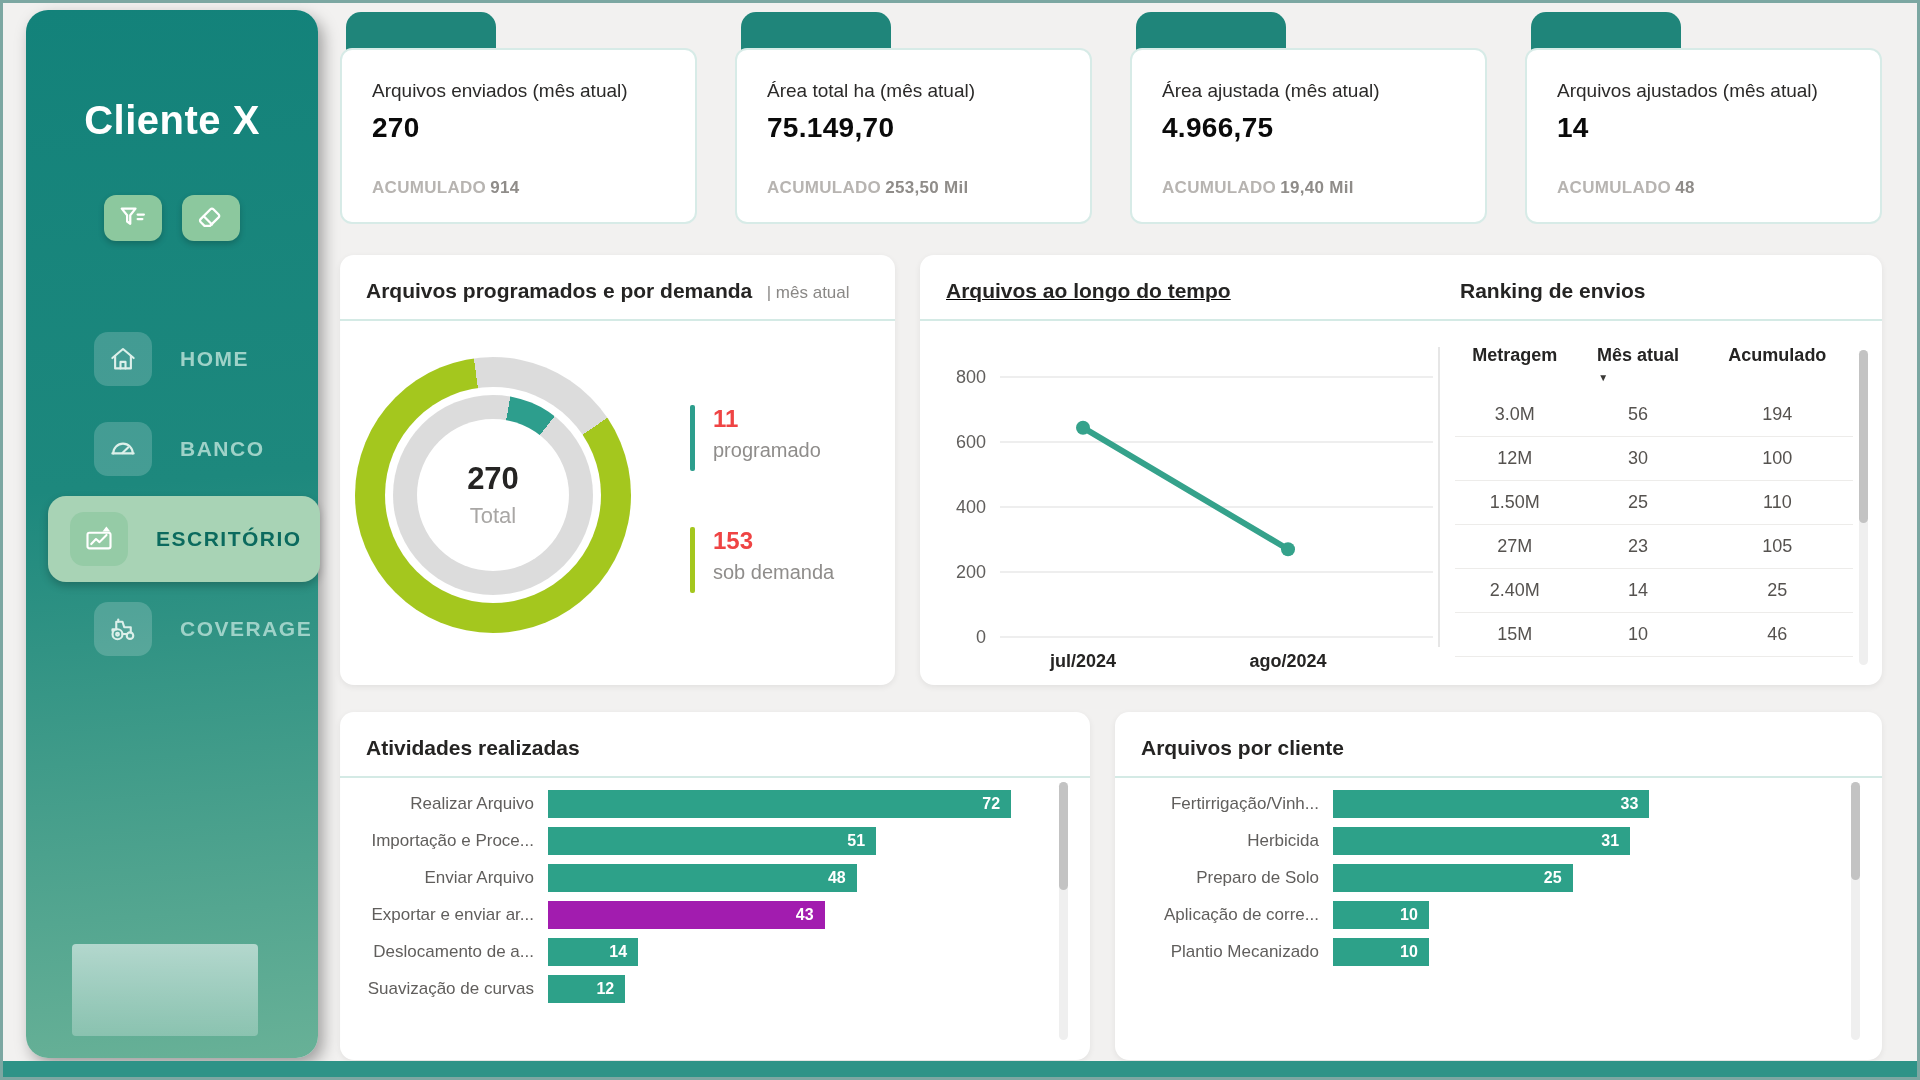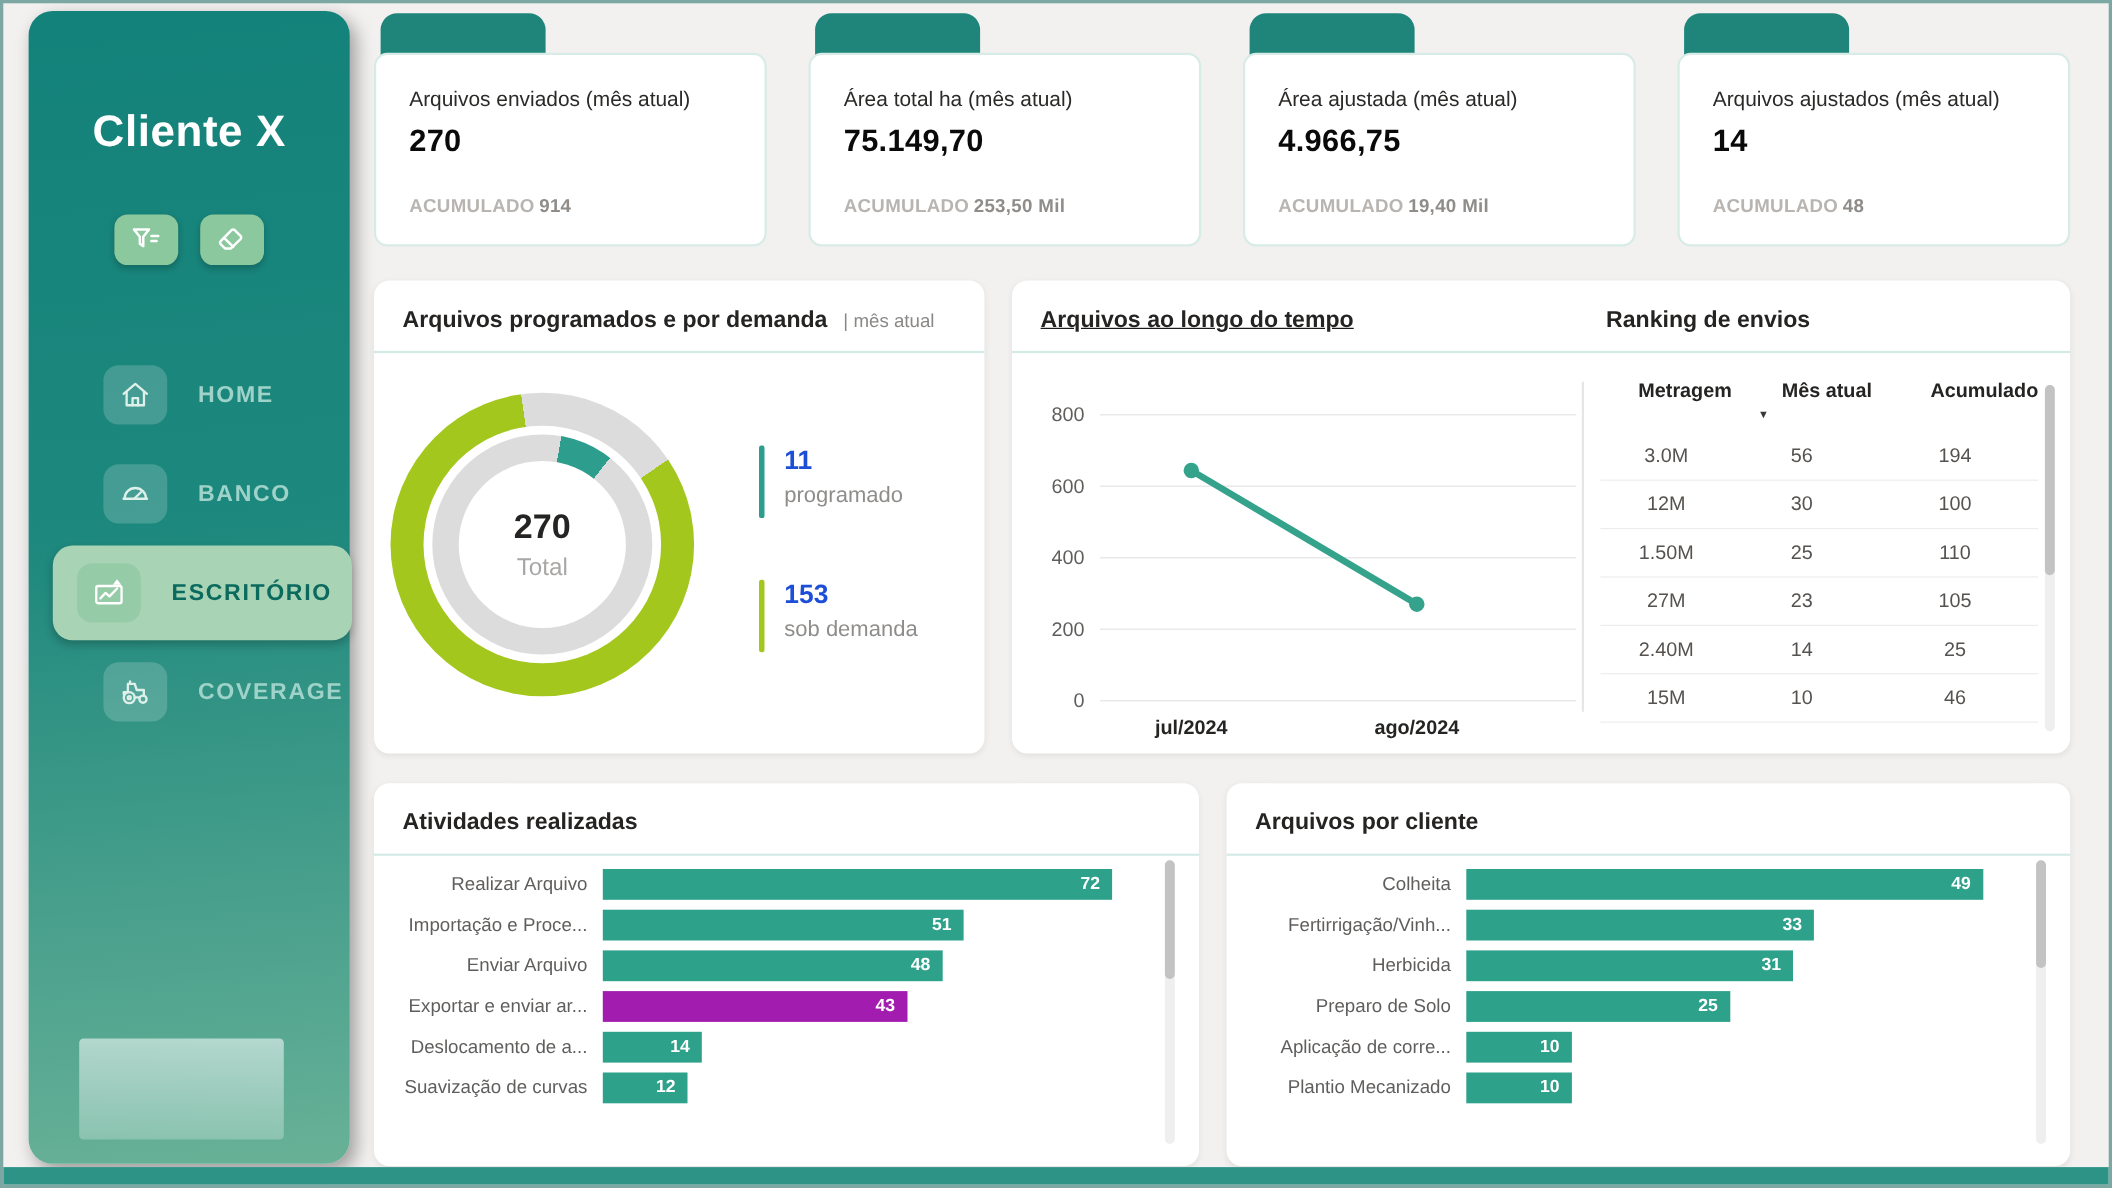--- a/index.html
+++ b/index.html
@@ -73,30 +73,30 @@
   .donut-ring-outer{position:absolute;inset:0;}
   .donut-gap{position:absolute;inset:30px;background:#fff;}
   .donut-ring-inner{position:absolute;inset:38px;}
   .donut-hole{position:absolute;inset:62px;background:#fff;display:flex;flex-direction:column;align-items:center;justify-content:center;}
   .donut-value{font-size:31px;font-weight:700;color:#252423;}
   .donut-label{font-size:22px;color:#a9a7a5;margin-top:6px;}
   .legend{position:absolute;left:350px;top:150px;}
   .legend-item{display:flex;margin-bottom:56px;}
   .legend-bar{width:5px;height:66px;border-radius:2px;flex:0 0 auto;}
   .legend-text{margin-left:18px;}
-  .legend-value{font-size:24px;font-weight:700;color:#1d4ed8;}
+  .legend-value{font-size:24px;font-weight:700;color:#ef4444;}
   .legend-label{font-size:20px;color:#8f8d8b;margin-top:6px;}
 
   
   .rank-title{position:absolute;left:540px;top:24px;}
   #line-svg{position:absolute;left:18px;top:85px;}
   .vdivider{position:absolute;left:518px;top:92px;height:300px;width:2px;background:#e6e6e6;}
   .rank-table{position:absolute;left:535px;top:90px;width:398px;}
   .rank-head{display:grid;grid-template-columns:30% 32% 38%;height:48px;align-items:start;text-align:center;}
-  .rank-hcell{font-size:18px;font-weight:700;color:#252423;cursor:pointer;text-align:right;}
+  .rank-hcell{font-size:18px;font-weight:700;color:#252423;cursor:pointer;}
   .sort-arrow{position:absolute;left:36%;top:27px;font-size:10px;color:#3a3836;cursor:pointer;}
   .rank-row{display:grid;grid-template-columns:30% 32% 38%;height:43px;align-items:center;text-align:center;
     font-size:18px;color:#55524f;border-bottom:1px solid #edecea;cursor:pointer;}
   .scrollbar{position:absolute;width:9px;border-radius:5px;background:#efefef;}
   .scrollbar .thumb{width:9px;border-radius:5px;background:#c3c3c3;cursor:pointer;}
   .rank-scroll{right:14px;top:95px;height:315px;}
   .panel-scroll{right:22px;top:70px;height:258px;}
 
   
   .bars{position:absolute;left:26px;right:44px;top:78px;}
@@ -376,28 +376,20 @@
     <div class="thumb" style="height:42%"></div>
   </div>
 </section>
 
 <section class="panel cli-panel">
   <header class="panel-head">
     <span class="panel-title">Arquivos por cliente</span>
   </header>
   <div class="bars cli-bars" id="cli-bars">
       <div class="bar-row">
-        <div class="bar-label">Colheita</div>
-        <div class="bar-area">
-          <div class="bar" style="width: 93%; background: rgb(45, 161, 137);">
-            <span class="bar-value">49</span>
-          </div>
-        </div>
-      </div>
-      <div class="bar-row">
         <div class="bar-label">Fertirrigação/Vinh...</div>
         <div class="bar-area">
           <div class="bar" style="width: 62.6327%; background: rgb(45, 161, 137);">
             <span class="bar-value">33</span>
           </div>
         </div>
       </div>
       <div class="bar-row">
         <div class="bar-label">Herbicida</div>
         <div class="bar-area">

